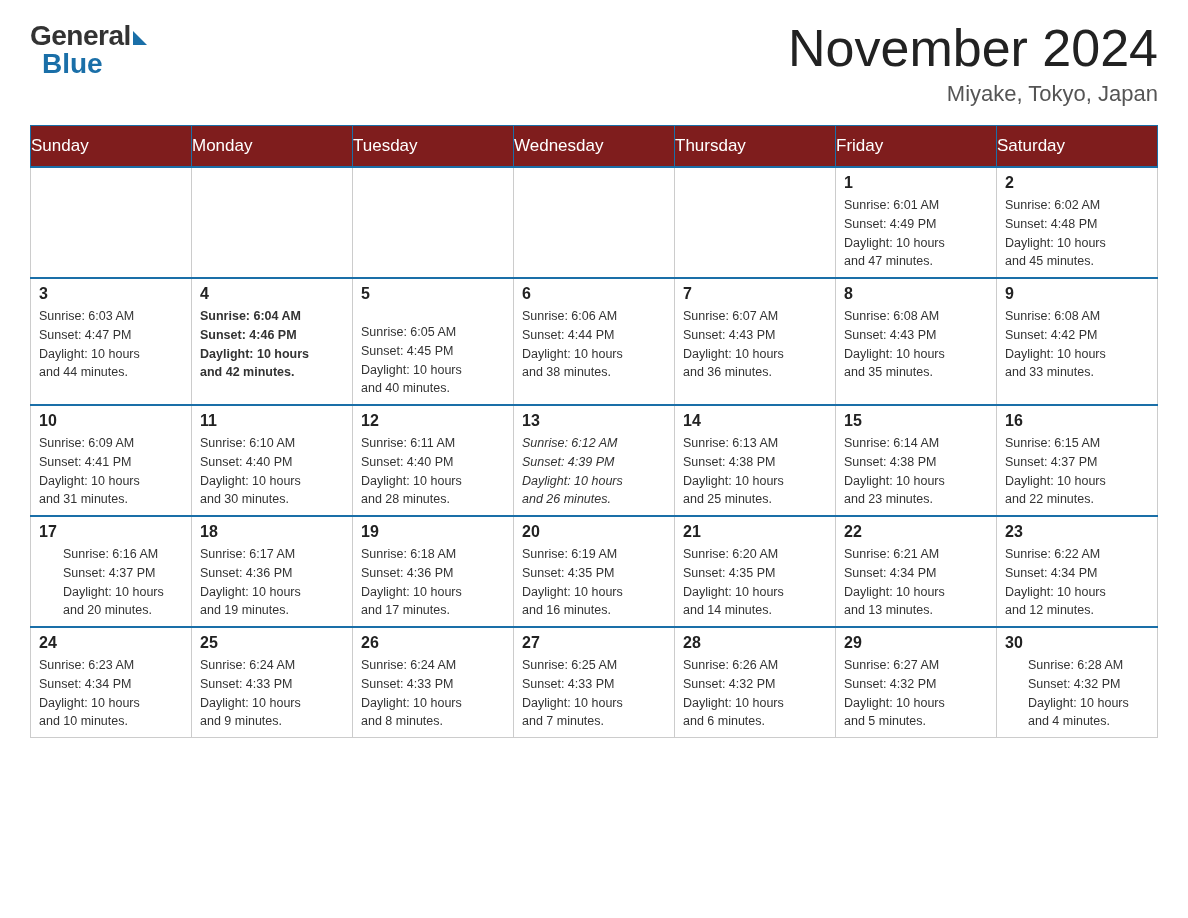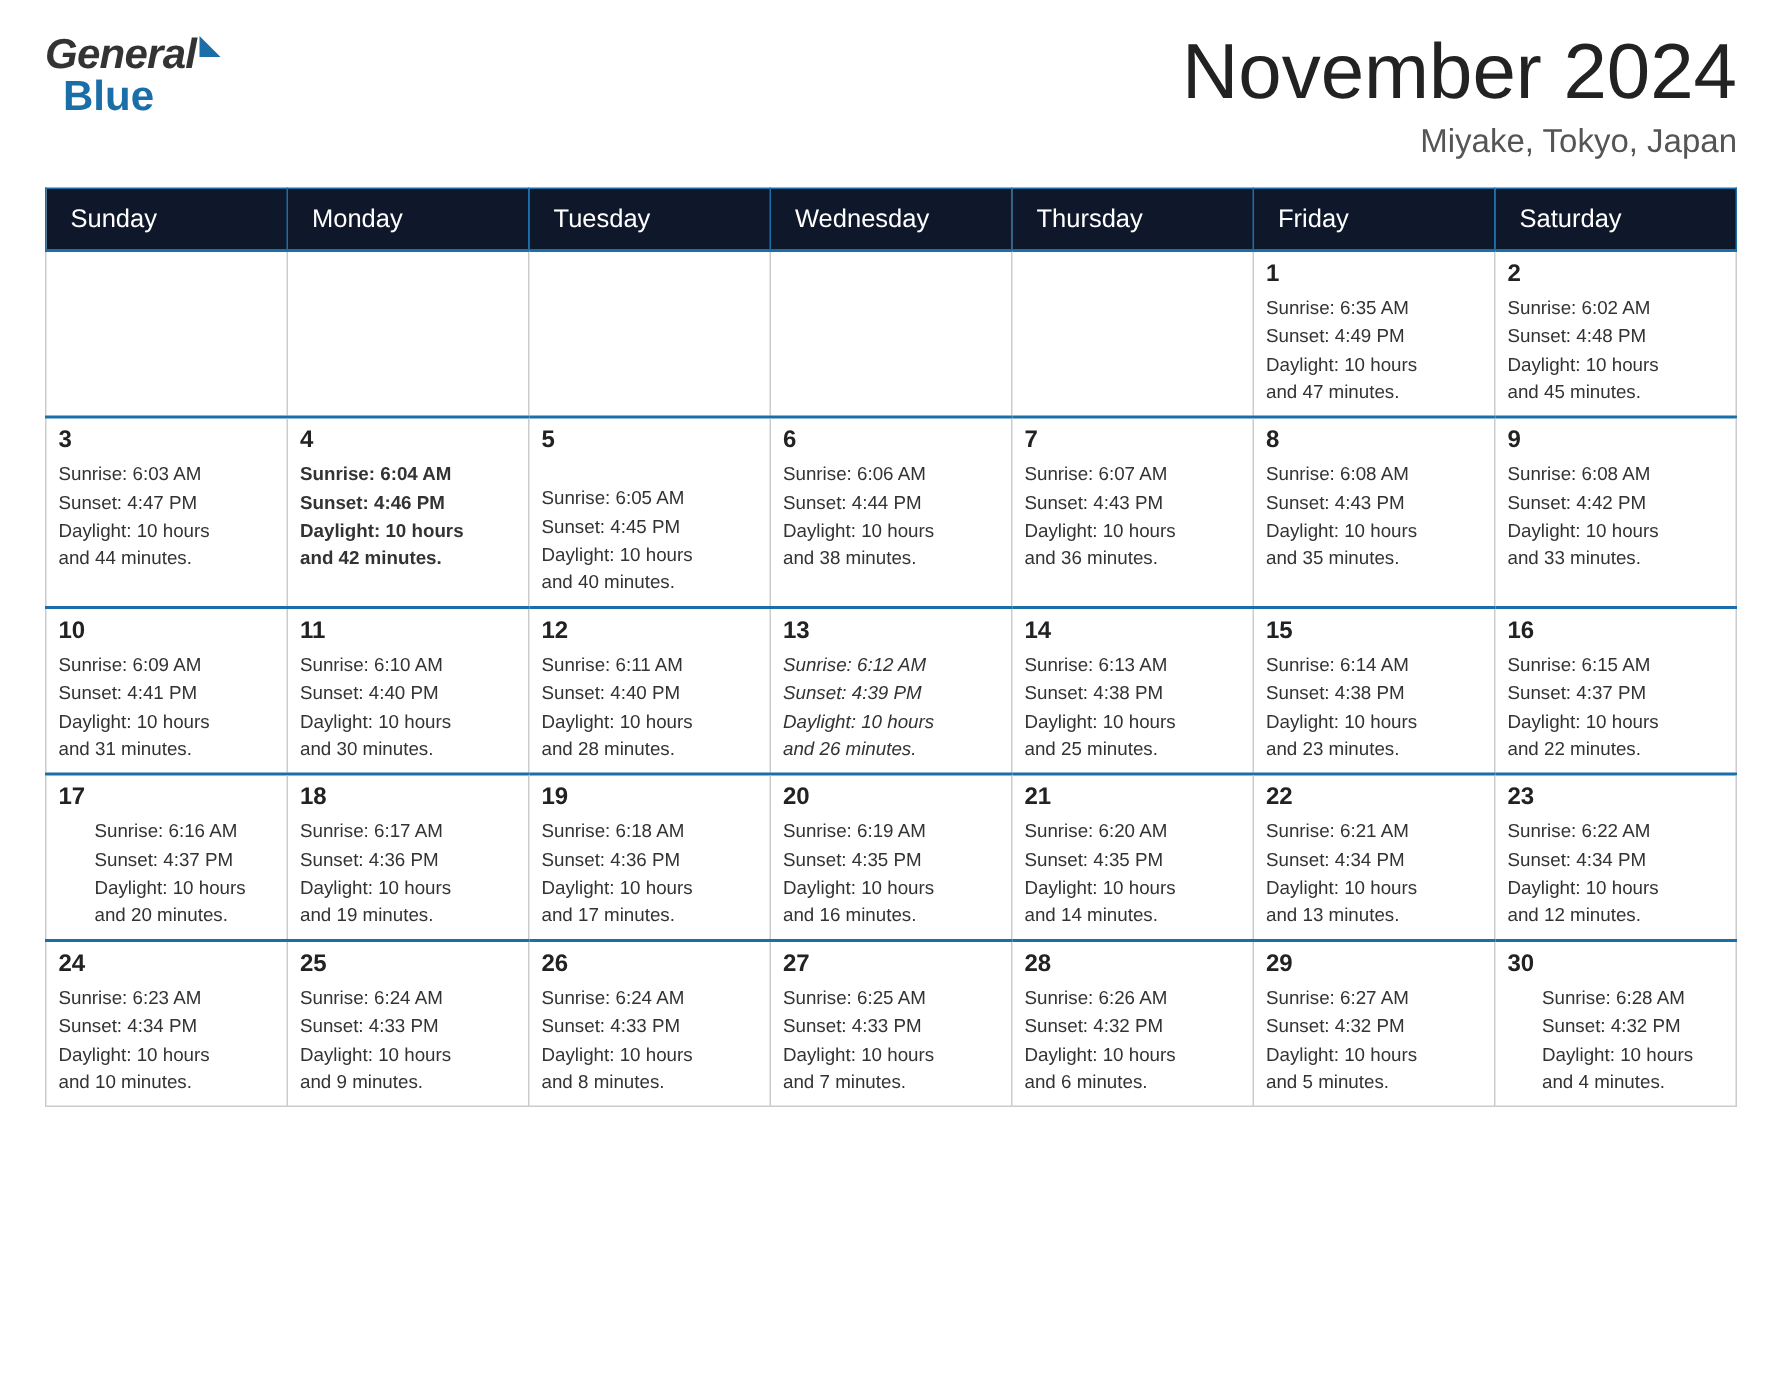--- a/index.html
+++ b/index.html
@@ -16,22 +16,21 @@
       align-items: flex-start;
       margin-bottom: 18px;
     }
     .logo {
       display: flex;
       flex-direction: column;
       align-items: flex-start;
     }
     .logo-top {
       display: flex;
-      align-items: flex-start;
-      font-style: italic;
+      align-items: center;
     }
     .logo-general {
       font-size: 28px;
       font-weight: bold;
       color: #333;
       letter-spacing: -0.5px;
     }
     .logo-triangle {
       width: 0;
       height: 0;
@@ -60,25 +59,25 @@
     .location {
       font-size: 22px;
       color: #555;
       margin-top: 4px;
     }
     .calendar {
       width: 100%;
       border-collapse: collapse;
     }
     .calendar th {
-      background-color: #0f172a;
+      background-color: #7f1d1d;
       color: #fff;
       font-size: 17px;
       font-weight: normal;
-      padding: 10px 16px;
+      padding: 10px 0;
       text-align: left;
       border: 1px solid #1a6fa8;
     }
     .calendar td {
       vertical-align: top;
       border: 1px solid #ccc;
       padding: 6px 8px;
       width: calc(100% / 7);
       min-height: 110px;
       height: 110px;
@@ -135,21 +134,21 @@
   </thead>
   <tbody id="calendar-body">
   <tr class="week-row">
         <td class="empty-cell"></td>
         <td class="empty-cell"></td>
         <td class="empty-cell"></td>
         <td class="empty-cell"></td>
         <td class="empty-cell"></td>
         <td>
           <div class="day-number">1</div>
-          <div class="day-info" style="white-space: pre-line;">Sunrise: 6:35 AM
+          <div class="day-info" style="white-space: pre-line;">Sunrise: 6:01 AM
 Sunset: 4:49 PM
 Daylight: 10 hours
 and 47 minutes.</div>
         </td>
         <td>
           <div class="day-number">2</div>
           <div class="day-info" style="white-space: pre-line;">Sunrise: 6:02 AM
 Sunset: 4:48 PM
 Daylight: 10 hours
 and 45 minutes.</div>

